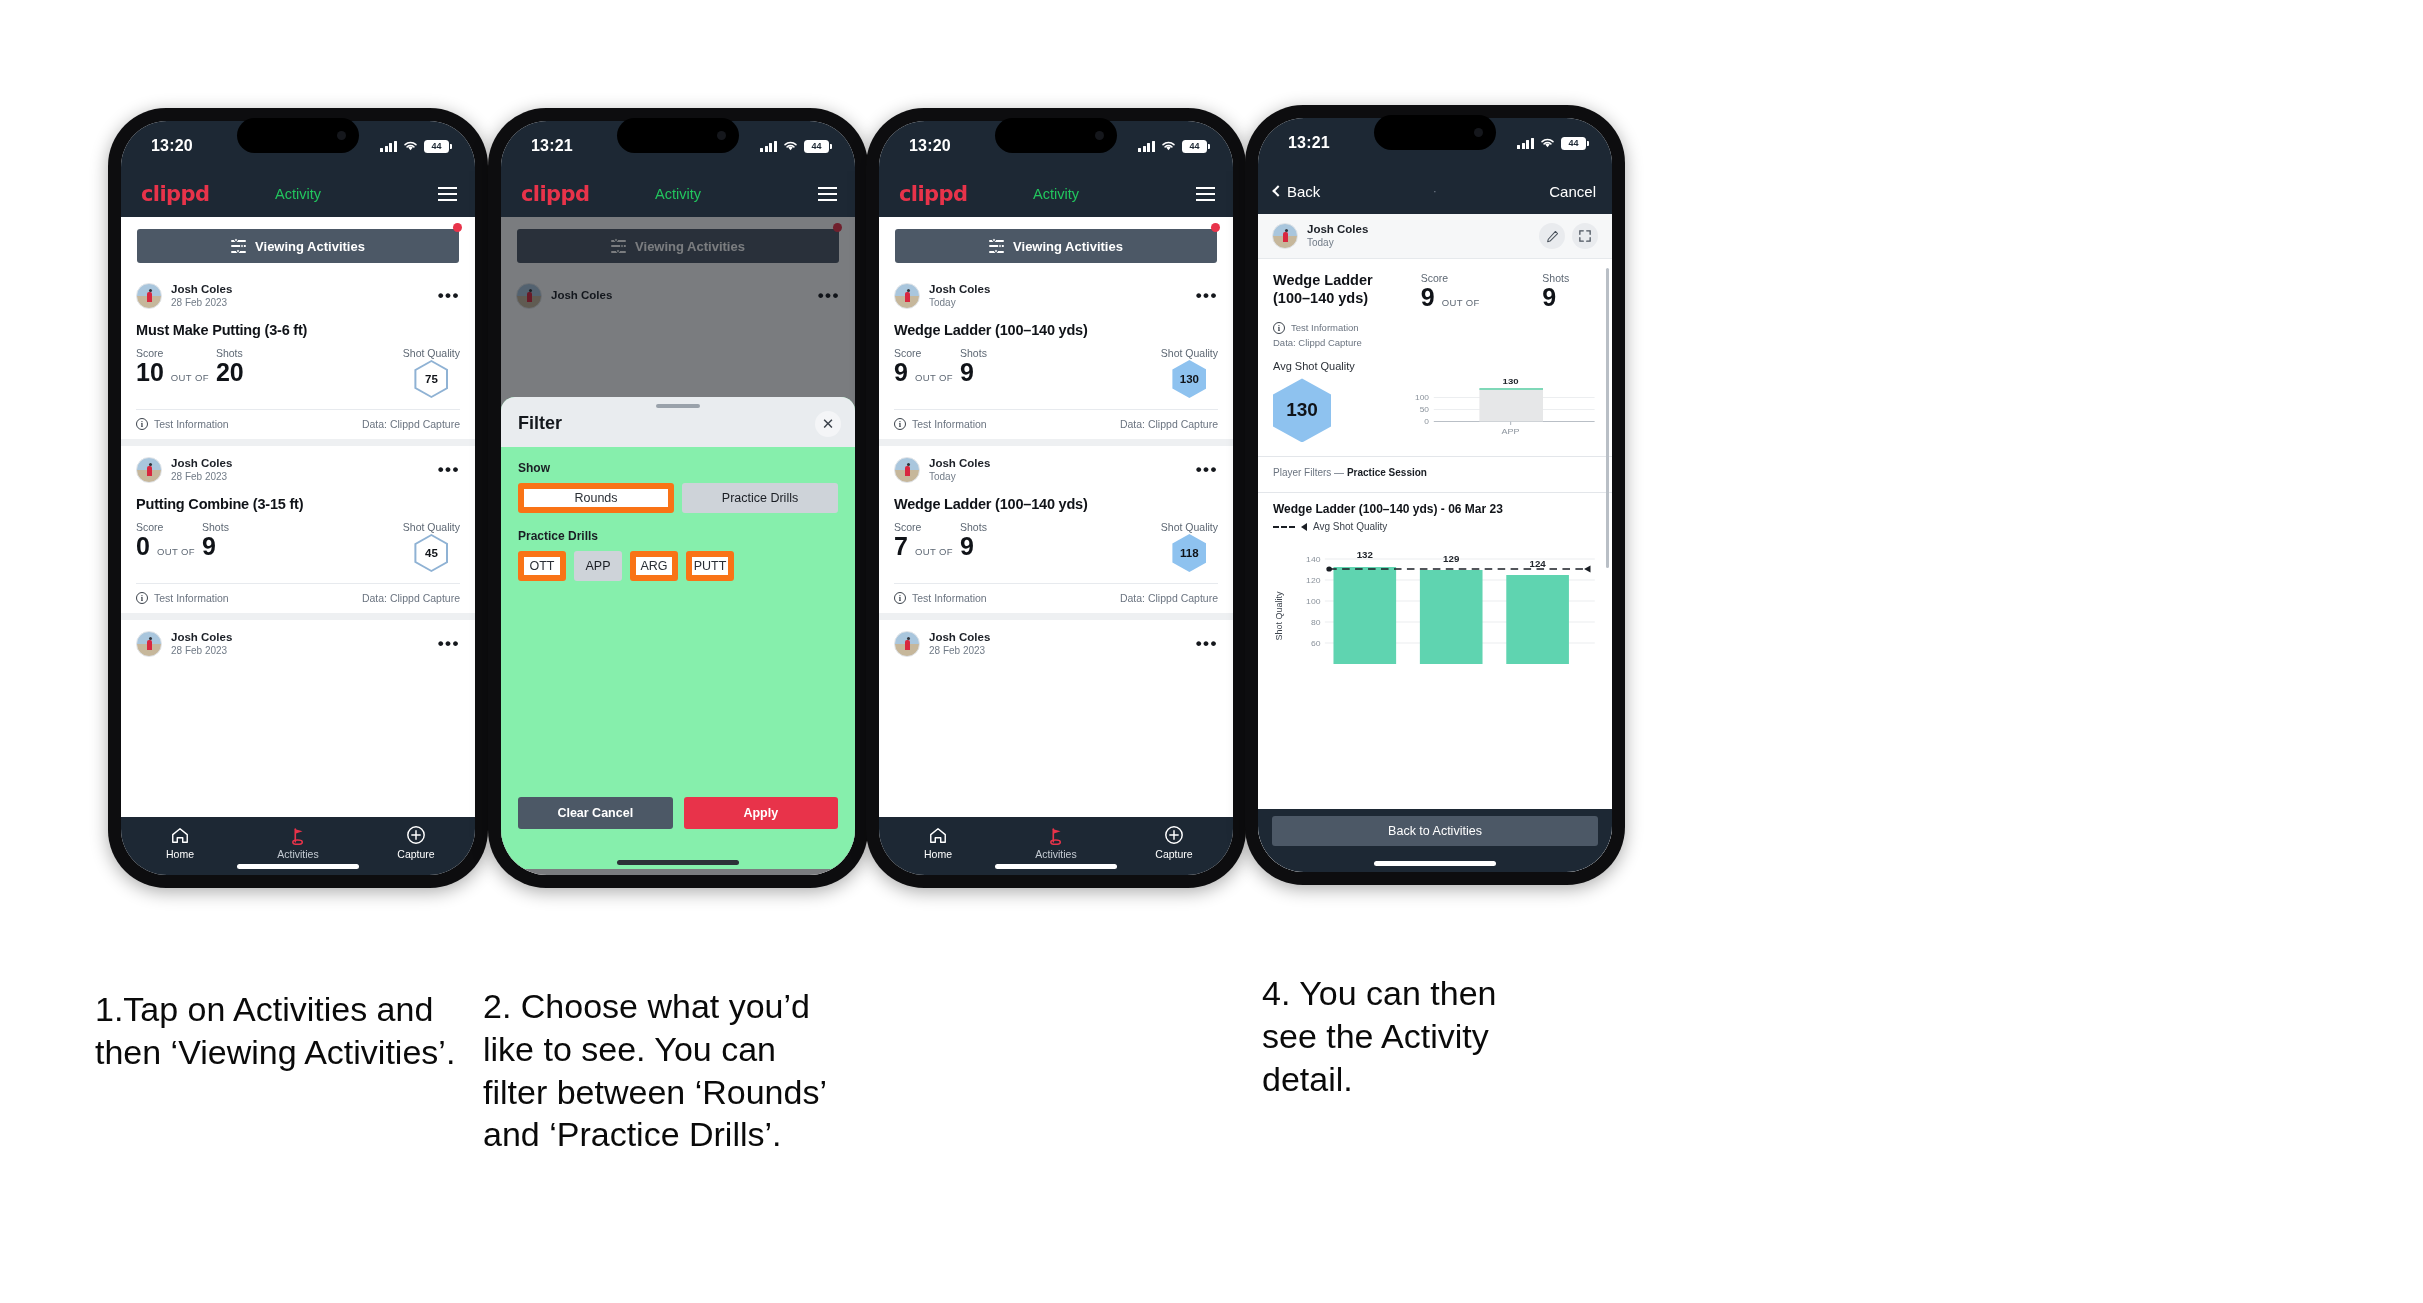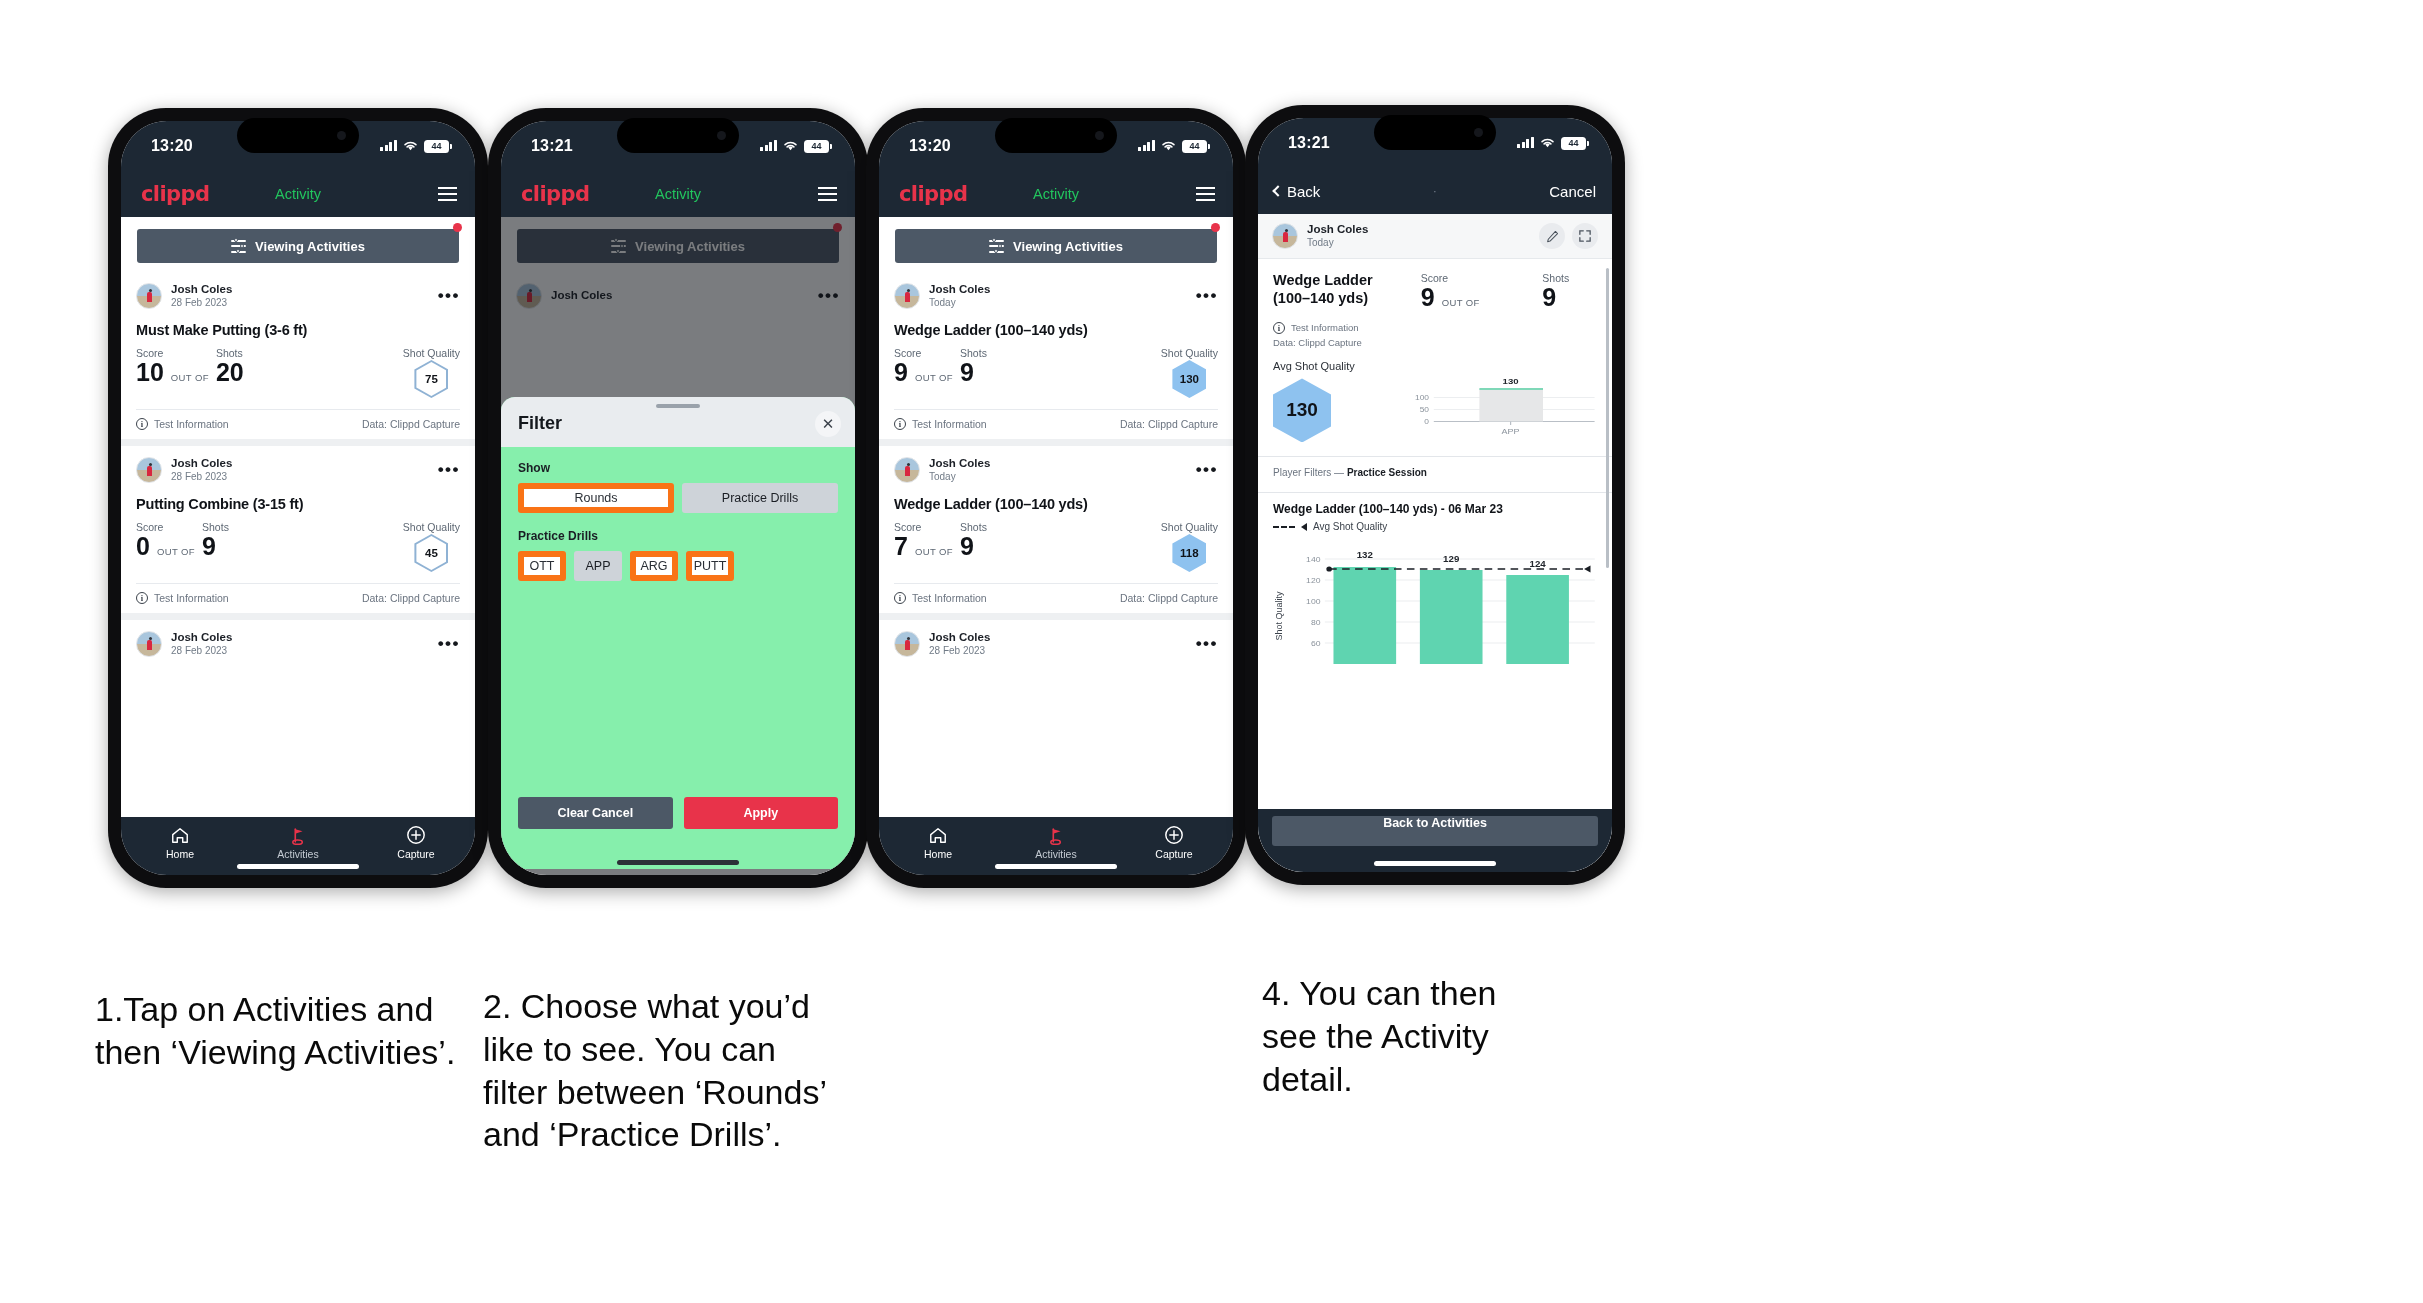--- a/index.html
+++ b/index.html
@@ -43,21 +43,21 @@
   
   .statusbar {
     height: 50px; flex: 0 0 50px;
     background: #1d2834;
     display: flex; align-items: center;
     justify-content: space-between;
     padding: 0 26px 0 30px;
     color: #fff; position: relative; z-index: 30;
   }
   .st-time { font-size: 16px; font-weight: bold; letter-spacing: .2px; }
-  .st-right { display: flex; gap: 6px; }
+  .st-right { display: flex; align-items: center; gap: 6px; }
   .bars { display: flex; align-items: flex-end; gap: 1.6px; height: 11px; }
   .bars i { display:block; width: 3px; background:#fff; border-radius: .5px; }
   .bars i:nth-child(1){height:4px} .bars i:nth-child(2){height:6px}
   .bars i:nth-child(3){height:8.5px} .bars i:nth-child(4){height:11px}
   .batt {
     width: 25px; height: 13px; border-radius: 3.5px; background: #fff;
     color: #1d2834; font-size: 9px; font-weight: bold;
     display:flex; align-items:center; justify-content:center;
     position: relative;
   }
@@ -278,22 +278,22 @@
   .tri-l { width:0;height:0;border-top:4px solid transparent;
            border-bottom:4px solid transparent;border-right:6px solid #1a1e24; }
   .bigchart { flex:1; padding: 4px 15px 0; position:relative; }
   .scrollbar {
     position:absolute; right: 3px; top: 54px; width: 3px; height: 300px;
     background:#b9bfc6; border-radius:2px; z-index: 5;
   }
   .btm-btn-wrap { background:#1d2834; padding: 7px 14px 0; }
   .btm-btn {
     height: 30px; background:#4c5866; border-radius:3px; color:#fff;
-    display:flex;align-items:flex-start;justify-content:center;
-    font-size: 12.5px; font-weight:bold;
+    display:flex;align-items:center;justify-content:center;
+    font-size: 12.5px; font-weight:normal;
   }
   .btm-pad { background:#1d2834; height: 26px; position:relative; }
 
   
   .caption {
     position:absolute; font-size: 34px; line-height: 1.26;
     color:#0a0a0a; font-family:"Liberation Sans", sans-serif;
     white-space: pre-line;
   }
 </style>

